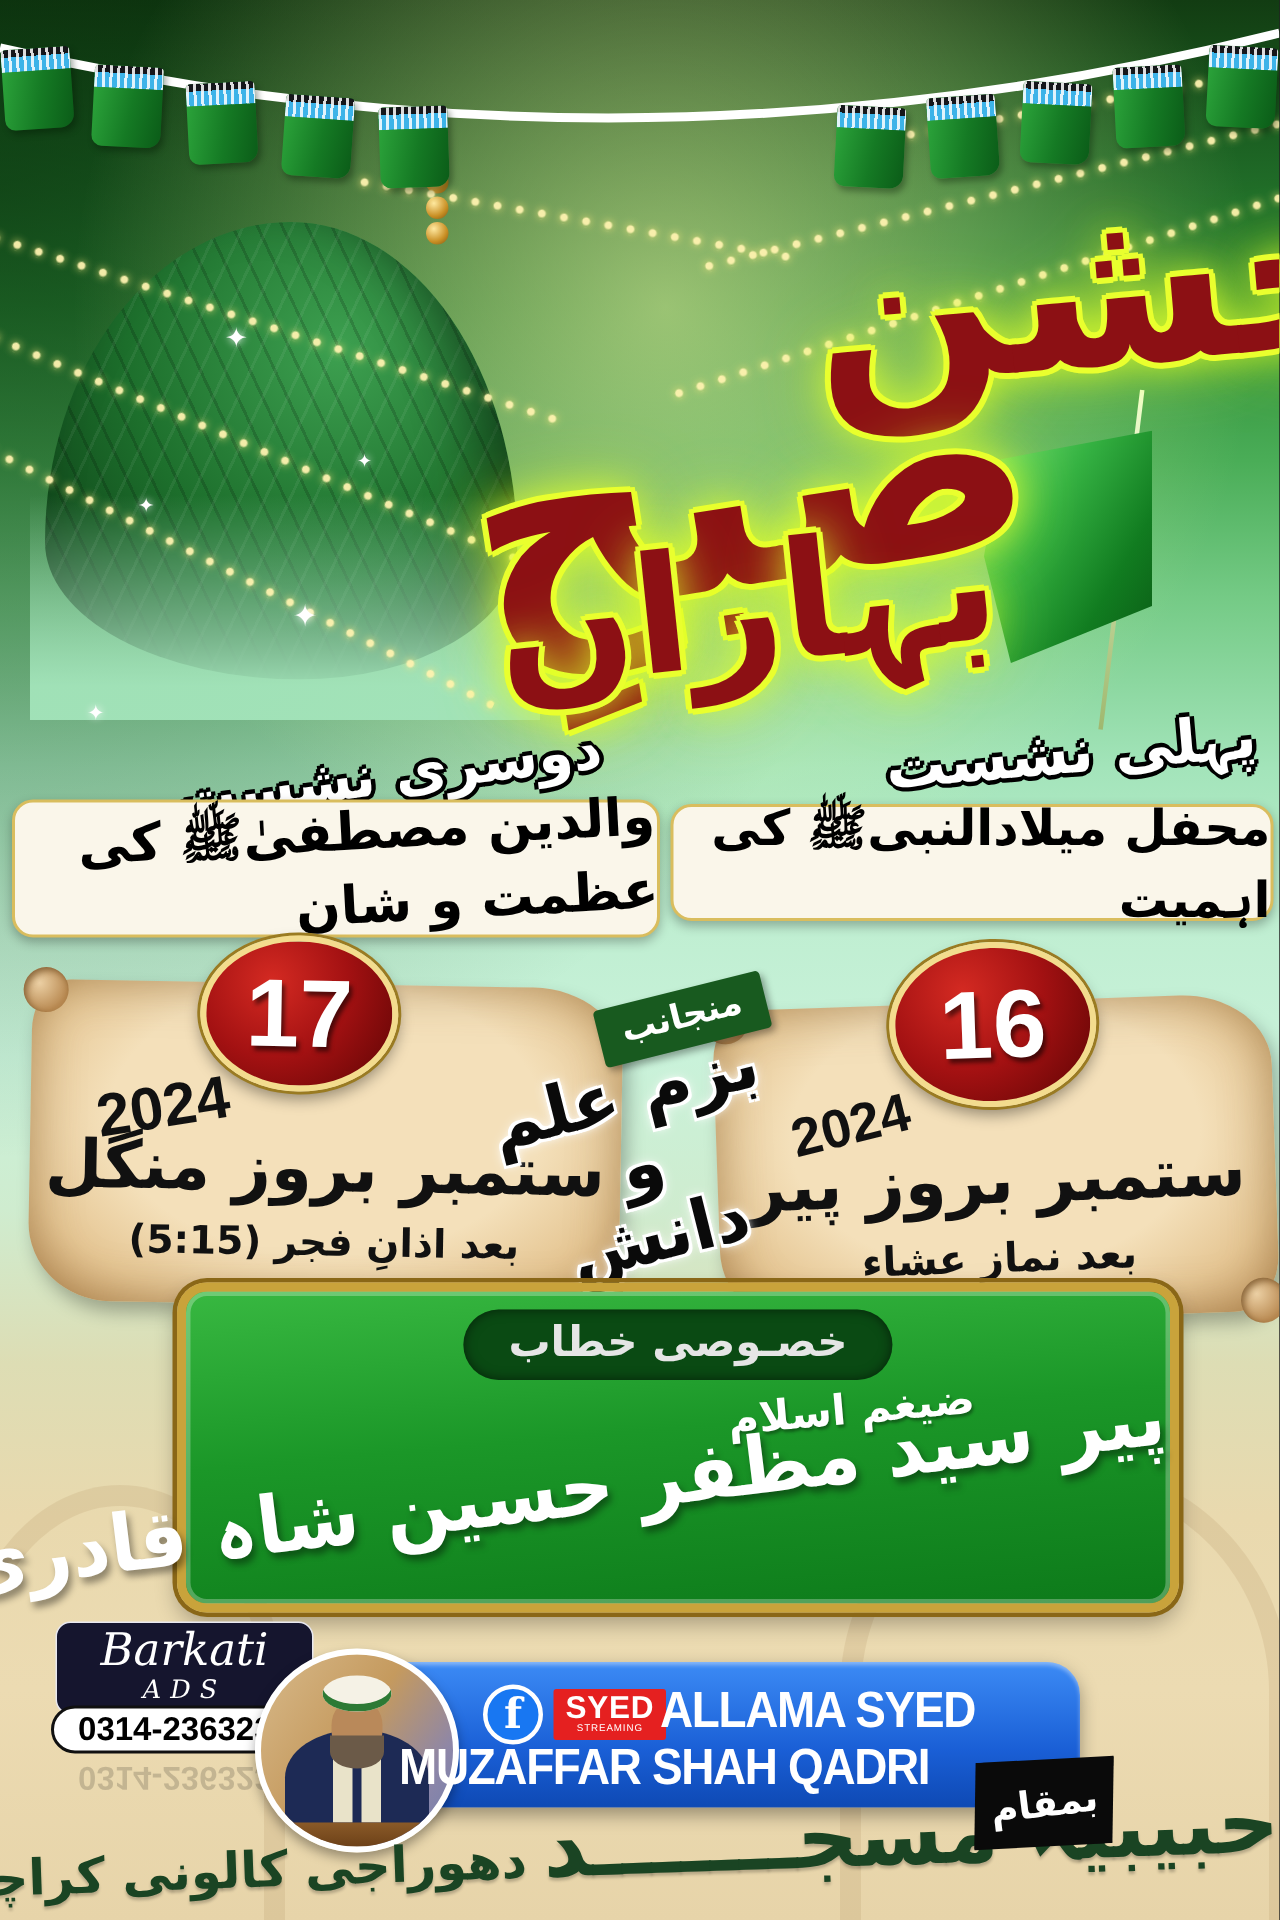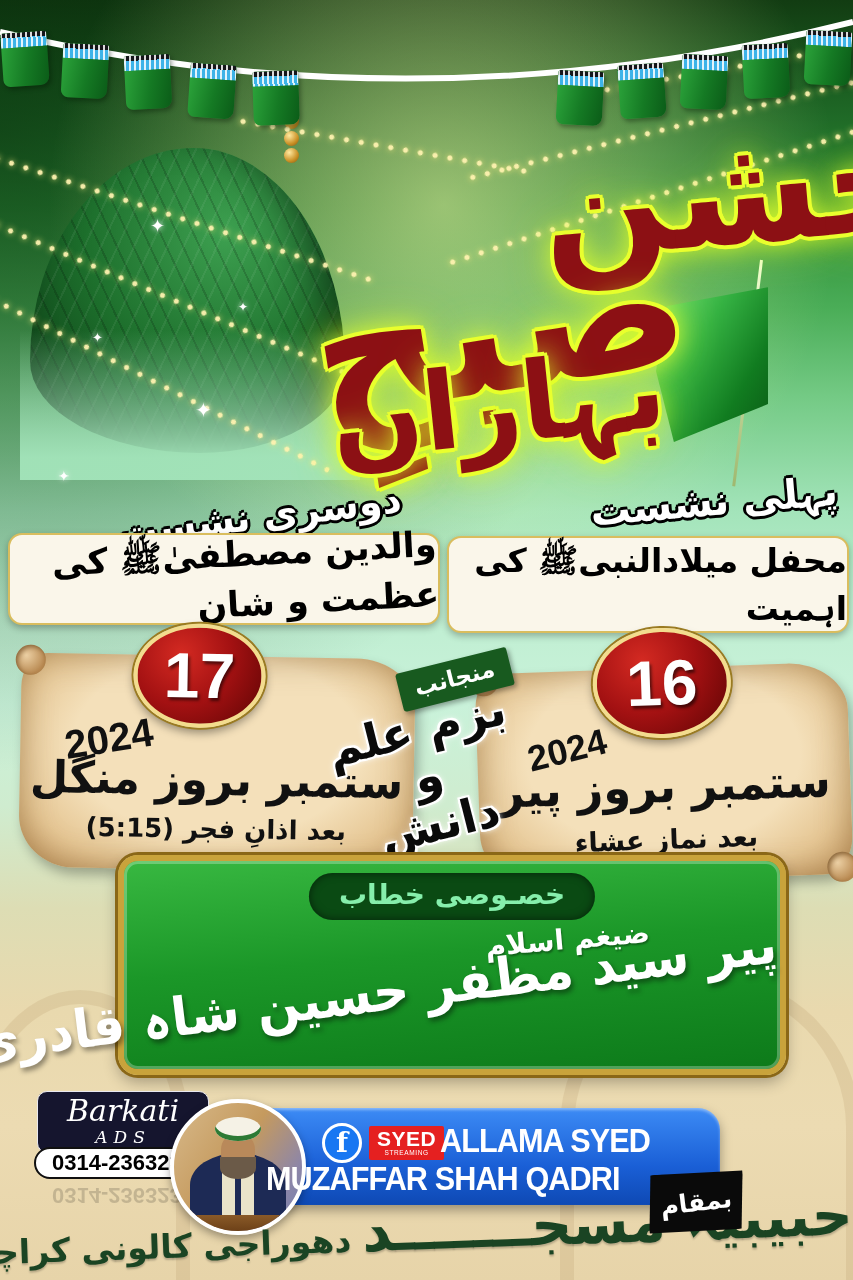--- a/index.html
+++ b/index.html
@@ -76,21 +76,21 @@
     text-shadow:3px 0 0 #e9ff2e,-3px 0 0 #e9ff2e,0 3px 0 #e9ff2e,0 -3px 0 #e9ff2e,0 0 18px rgba(222,255,40,.9); }
 
   
   .sess-label { z-index:5; color:#fff; font-weight:bold;
     text-shadow:3px 0 0 #000,-3px 0 0 #000,0 3px 0 #000,0 -3px 0 #000,2px 2px 0 #000,-2px -2px 0 #000; }
   .sess1-label { top:478px; left:590px; font-size:40px; transform:rotate(-5deg); }
   .sess2-label { top:494px; left:118px; font-size:38px; transform:rotate(-7deg); }
   .sess-box { z-index:5; background:#faf6ea; border:2px solid #d9bd5e; border-radius:14px;
     box-shadow:0 3px 7px rgba(0,0,0,.28); display:flex; align-items:center; justify-content:center;
     color:#000; font-weight:bold; }
-  .sess1-box { top:536px; left:447px; width:402px; height:97px; font-size:33px; }
+  .sess1-box { top:536px; left:447px; width:402px; height:78px; font-size:33px; }
   .sess2-box { top:533px; left:8px; width:432px; height:92px; font-size:35px; }
   .sess2-box .t { transform:rotate(-3deg); }
 
   
   .scroll { z-index:5; border-radius:26px 60px 30px 55px / 34px 48px 38px 52px;
     background:radial-gradient(ellipse at 50% 42%, #f4e0ba 52%, #e6c795 76%, #c99e67 100%);
     box-shadow:inset 0 0 32px rgba(120,80,30,.5), 4px 7px 12px rgba(0,0,0,.28); }
   .scroll::before, .scroll::after { content:""; position:absolute; width:30px; height:30px; border-radius:50%;
     background:radial-gradient(circle at 35% 35%, #ecd0a4, #b98a52 70%); box-shadow:inset 2px 2px 5px rgba(90,55,15,.6); }
   .scroll::before { left:-6px; top:-8px; }
@@ -121,34 +121,34 @@
   .org-name { top:704px; left:336px; width:184px; z-index:6; text-align:center;
     font-size:46px; font-weight:bold; color:#0a0a0a; line-height:1.05; transform:rotate(-14deg);
     text-shadow:0 0 5px #fff,0 0 9px #fff,2px 2px 0 #fff,-2px -2px 0 #fff,2px -2px 0 #fff,-2px 2px 0 #fff; }
 
   
   .banner { left:118px; top:855px; width:668px; height:220px; z-index:7;
     background:linear-gradient(175deg,#38b841 0%,#1b9728 45%,#0d7a1a 100%);
     border:6px solid #c9a33b; border-radius:20px;
     box-shadow:0 0 0 3px #8a6717, inset 0 0 0 3px rgba(255,255,255,.28), 0 7px 15px rgba(0,0,0,.3); }
   .banner-pill { position:absolute; top:12px; left:50%; transform:translateX(-50%);
-    background:#0a4a13; border-radius:999px; padding:5px 30px 9px; color:#86efac;
+    background:#0a4a13; border-radius:999px; padding:5px 30px 9px; color:#e5e5e5;
     font-size:28px; font-weight:bold; box-shadow:inset 0 0 8px rgba(0,0,0,.55); white-space:nowrap; }
   .banner-hon { position:absolute; top:62px; left:55%; color:#fff; font-size:28px; font-weight:bold;
     transform:rotate(-5deg); text-shadow:1px 2px 2px rgba(0,0,0,.35); }
   .banner-name { position:absolute; top:92px; left:-16px; right:-16px; text-align:center;
     font-size:53px; font-weight:bold; color:#fff; white-space:nowrap; letter-spacing:-1px;
     transform:rotate(-7deg) scaleX(.95); text-shadow:2px 4px 5px rgba(0,0,0,.4); }
 
   
   .designer { left:26px; top:1078px; width:194px; z-index:8; text-align:center;
     font-family:"Liberation Sans", sans-serif; }
   .dz-head { font-size:20px; font-weight:bold; color:#fff; letter-spacing:.5px;
     text-shadow:2px 0 0 #000,-2px 0 0 #000,0 2px 0 #000,0 -2px 0 #000,2px 2px 0 #000; }
-  .dz-navy { margin:13px auto 0; width:172px; background:#15152e; border:1px solid #e8e8f0;
+  .dz-navy { margin:3px auto 0; width:172px; background:#15152e; border:1px solid #e8e8f0;
     border-radius:10px; padding:2px 0 5px; position:relative; z-index:1; }
   .dz-brand { font-family:"DejaVu Serif", serif; font-style:italic; font-size:30px; color:#fff; line-height:1.1; }
   .dz-sub { font-family:"DejaVu Serif", serif; font-style:italic; font-size:17px; color:#fff; letter-spacing:6px; }
   .dz-phone { margin:-6px auto 0; width:178px; background:#fff; border:2px solid #101010;
     border-radius:999px; font-size:22px; font-weight:bold; color:#000; padding:1px 0; position:relative; z-index:2; }
   .dz-reflect { margin-top:3px; transform:scaleY(-1); opacity:.16; filter:blur(.5px);
     font-size:22px; font-weight:bold; color:#000; }
 
   
   .livebar { left:228px; top:1108px; width:492px; height:97px; z-index:8; border-radius:22px;

